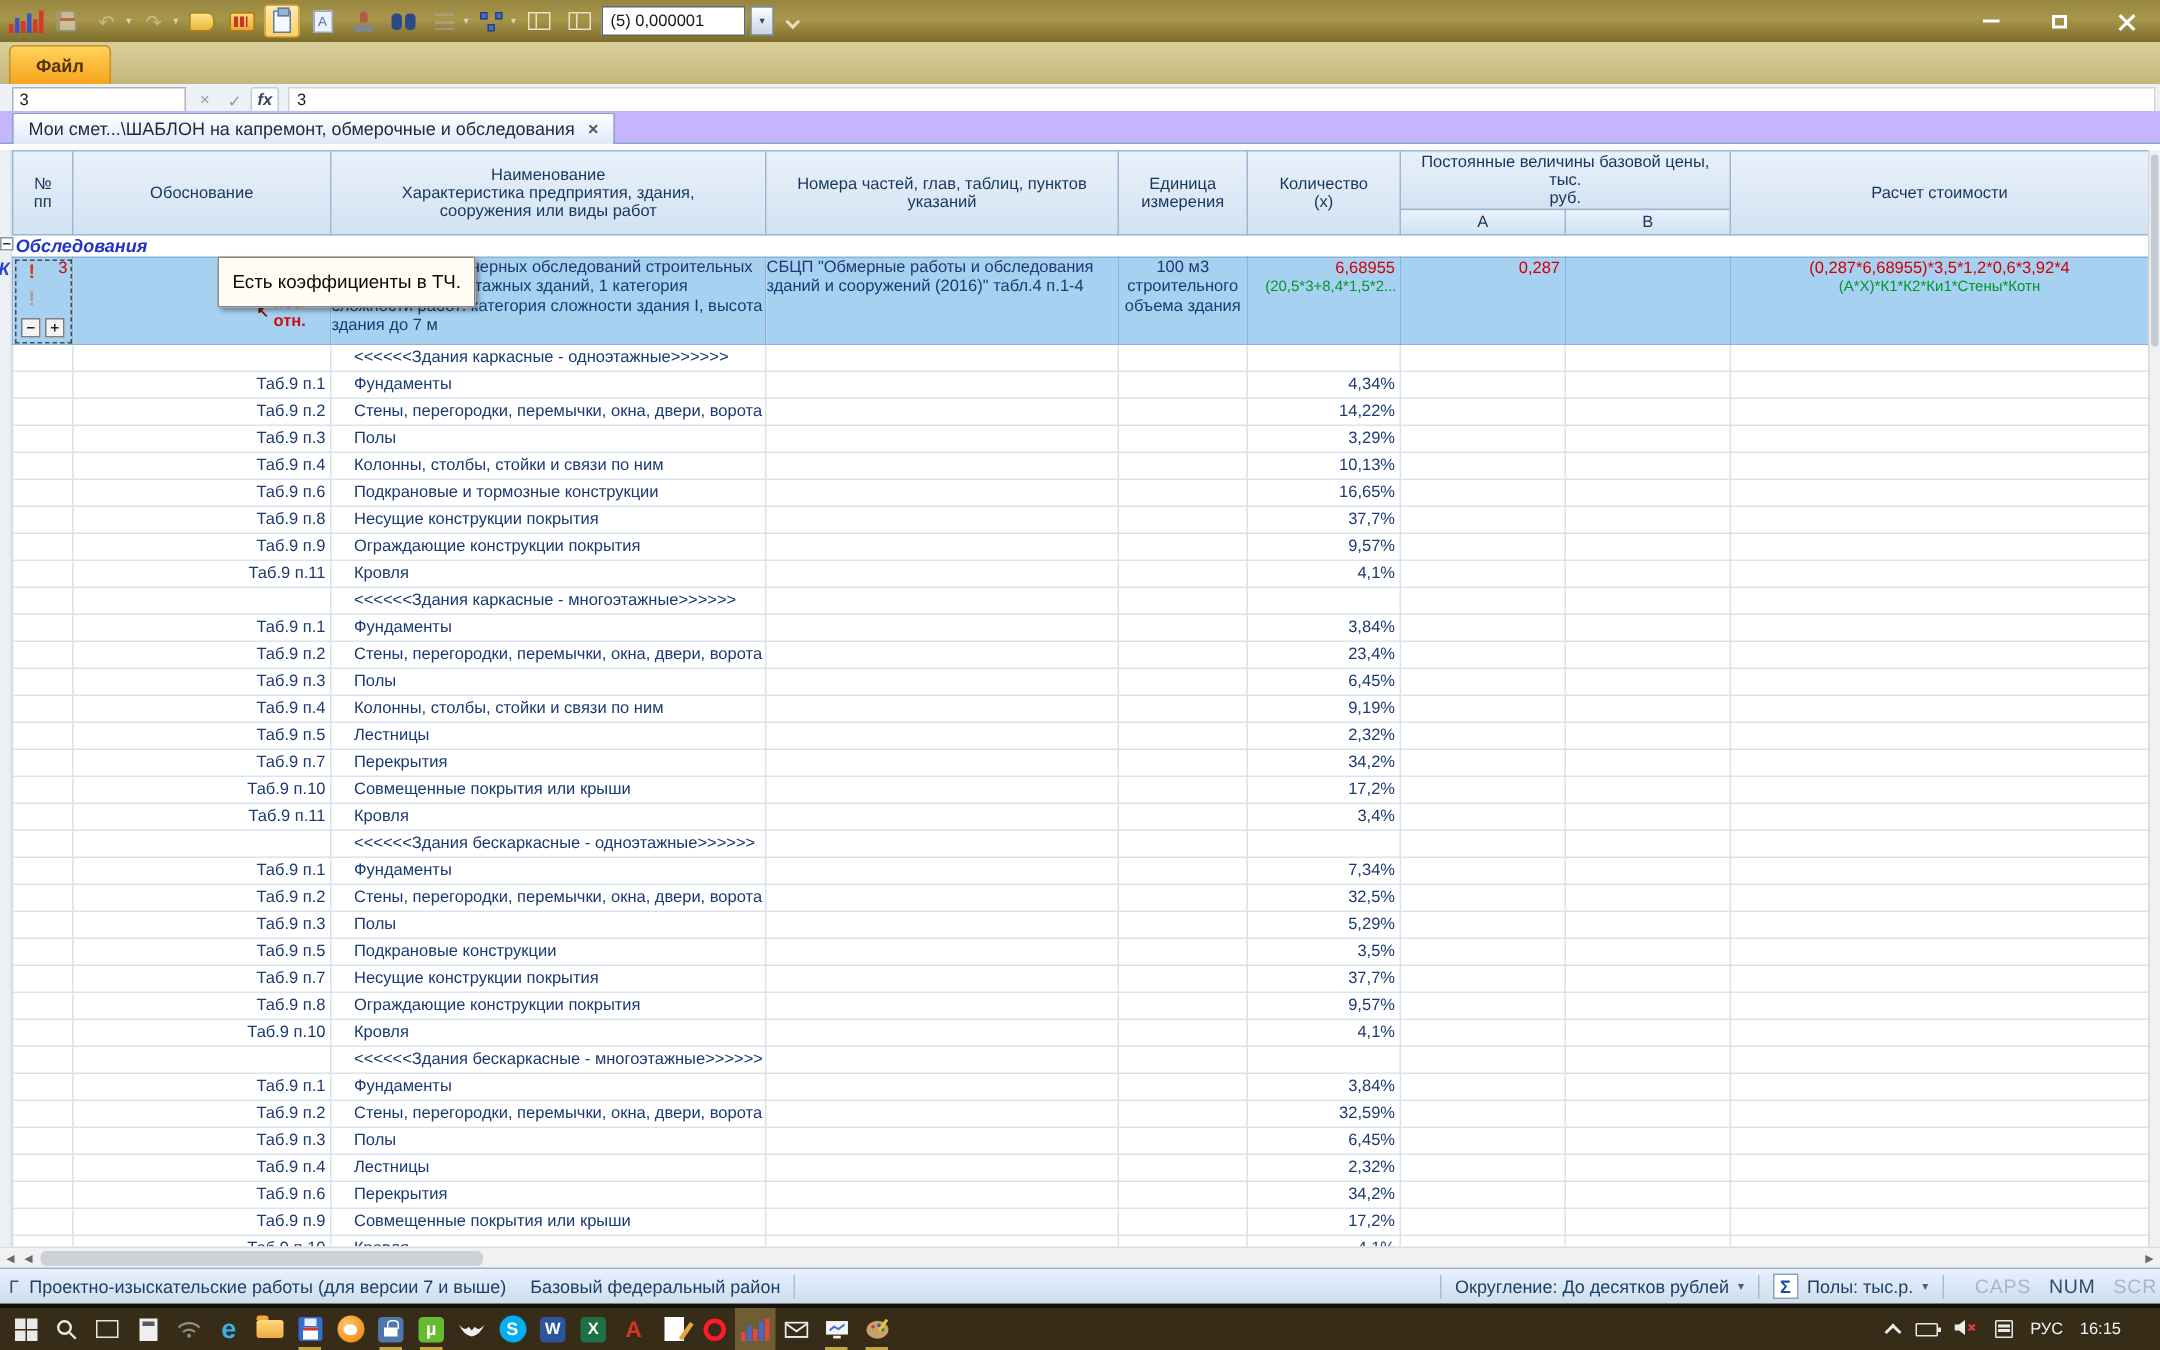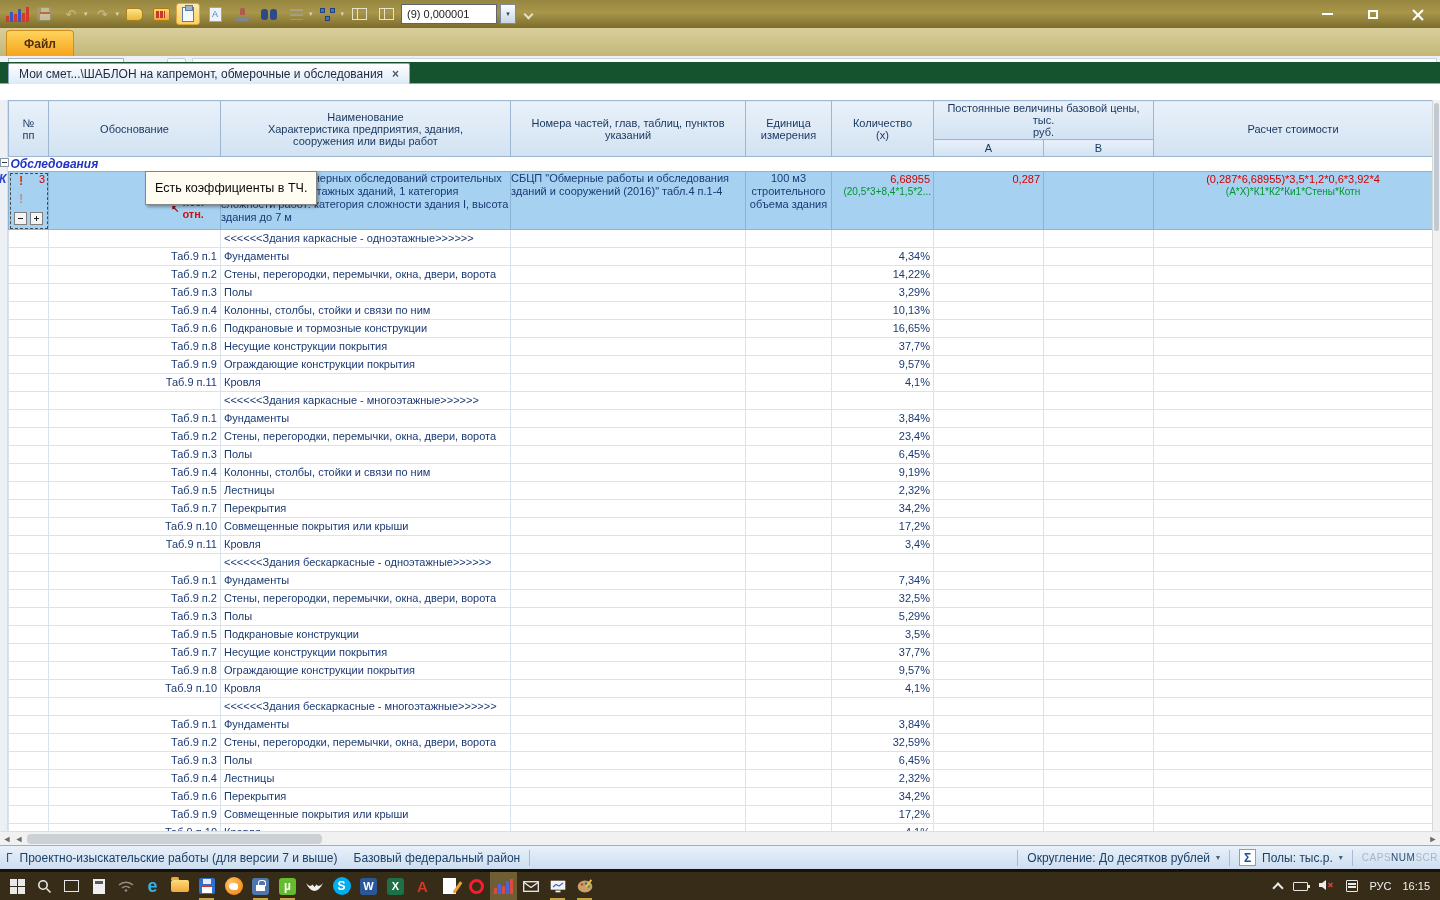--- a/index.html
+++ b/index.html
@@ -58,36 +58,36 @@
   
   .formulabar{top:56px;height:22px;background:#edf1f6;border-bottom:1px solid #bcc8d6}
   .namebox{position:absolute;left:8px;top:2px;width:116px;height:18px;background:#fff;border:1px solid #a9b4c0;font-size:11px;line-height:16px;padding:0 4px;color:#1a1a1a}
   .fbtns{position:absolute;left:127px;top:2px;display:flex;gap:1px}
   .fbtn{width:19px;height:18px;display:flex;align-items:center;justify-content:center;font-size:11px;color:#939aa6}
   .fbtn.ok{color:#8fa08f}
   .fbtn.fx{font-style:italic;font-weight:bold;color:#3c4656;background:#fbfcfe;border:1px solid #c2ccd8;border-radius:2px}
   .fvalue{position:absolute;left:192px;top:2px;right:3px;height:18px;background:#fff;border:1px solid #cdd5de;font-size:11px;line-height:16px;padding:0 5px;color:#1a1a1a}
 
   
-  .doctabs{top:62px;height:22px;background:#14532d;border-bottom:1px solid #8aa5c2}
+  .doctabs{top:74px;height:22px;background:#c4b5fd;border-bottom:1px solid #8aa5c2}
   .dtab{position:absolute;left:8px;top:1px;width:402px;height:21px;background:linear-gradient(#ffffff,#dde9f7);border:1px solid #8aa5c2;border-bottom:none;border-radius:2px 2px 0 0;display:flex;align-items:center;padding:0 10px;font-size:12px;color:#1e2940}
   .dtab .dclose{margin-left:auto;color:#4e5a68;font-weight:bold;font-size:12px}
 
   
   .gridarea{top:100px;height:731px;background:#fff;overflow:hidden}
   .outline{position:absolute;left:0;top:0;bottom:0;width:8px;background:#eceff3;border-right:1px solid #d5dee8}
   table.grid{position:absolute;left:8px;top:0;width:1424px;border-collapse:collapse;table-layout:fixed}
   .grid th{background:linear-gradient(180deg,#e9f1fa,#d2e2f2);border:1px solid #9db7d2;color:#17365d;font-weight:normal;font-size:11px;line-height:12px;text-align:center;vertical-align:middle;padding:1px 2px}
   .grid thead tr:first-child th{height:38px}
   .grid thead tr:last-child th{height:17px}
   .pre{white-space:pre-line}
   .grid td{border:1px solid #d9e3ee;font-size:11px;color:#1b3a73;vertical-align:top;overflow:hidden;padding:0}
   tr.item-row td{height:18px;line-height:17px;white-space:nowrap}
   td.ref{text-align:right;padding-right:3px}
-  td.nm{padding-left:3px}
+  td.nm{padding-left:15px}
   td.qv{text-align:right;padding-right:3px}
   tr.group-row td{height:15px;line-height:14px;border:none;color:#2333c4;font-weight:bold;font-style:italic;font-size:12px;padding-left:2px}
   tr.sel-row td{height:58px;background:#a7d1f1;border:1px solid #8cb2d4;position:relative}
   .red{color:#d10000}.green{color:#00962e}
   .sel-name{padding:1px 3px;line-height:13px;color:#d10000}
   .sel-unit{text-align:center;line-height:13px;color:#d10000;padding-top:1px}
   .sel-qty1{text-align:right;padding:1px 3px 0 0;line-height:13px}
   .sel-qty2{text-align:right;padding-right:2px;font-size:10px;line-height:12px}
   .sel-calc{text-align:center;line-height:13px;padding-top:1px}
   .sel-calc2{text-align:center;font-size:10px;line-height:12px}
@@ -115,21 +115,21 @@
   .hthumb{position:absolute;left:27px;top:2px;width:295px;height:10px;background:#ccd1d7;border-radius:4px}
 
   
   .statusbar{top:845px;height:24px;background:linear-gradient(#e8f1fb,#cdddef);border-top:1px solid #9ab0c8;display:flex;align-items:center;font-size:12px;color:#1d4066;padding-left:6px}
   .ssep{width:1px;height:16px;background:#a7bcd2;margin:0 9px}
   .sgap{width:16px}
   .sicon{font-size:12px;color:#33536f;margin-right:7px}
   .sright{margin-left:auto;display:flex;align-items:center}
   .drop{font-size:8px;color:#44607c;margin-left:6px}
   .sigma{width:17px;height:17px;background:#fff;border:1px solid #8aa0b8;color:#1f4fa0;font-weight:bold;font-size:12px;display:flex;align-items:center;justify-content:center;margin-right:6px}
-  .kbd{color:#a9b6c5;font-size:10px;letter-spacing:.5px}
+  .kbd{color:#a9b6c5;font-size:13px;margin-left:12px;letter-spacing:.5px}
   .kbd.on{color:#2e4d70}
   .kbd.last{margin-right:2px}
   .winbottom{top:869px;height:3px;background:#16110a}
 
   
   .taskbar{top:872px;height:28px;background:#372c17;display:flex;align-items:center;padding-left:4px}
   .titem{width:27px;height:28px;display:flex;align-items:center;justify-content:center;position:relative}
   .titem.running::after{content:"";position:absolute;bottom:0;left:6px;right:6px;height:2px;background:#c8a542}
   .titem.active{background:#6f5e34}
   .winlogo{display:grid;grid-template-columns:7px 7px;grid-template-rows:7px 7px;gap:1px}
@@ -151,21 +151,21 @@
   .folder{width:18px;height:12px;background:linear-gradient(#ffd97c,#f0a93c);border-radius:2px;position:relative}
   .folder::before{content:"";position:absolute;left:0;top:-3px;width:8px;height:3px;background:#f0a93c;border-radius:2px 2px 0 0}
   .floppy{width:16px;height:16px;background:#2f6fd0;border-radius:2px;position:relative}
   .floppy::before{content:"";position:absolute;left:4px;top:1px;width:8px;height:5px;background:#e8eef8}
   .floppy::after{content:"";position:absolute;left:3px;bottom:1px;width:10px;height:6px;background:#fff;border-top:2px solid #d03a2a}
   .note-ic{width:13px;height:16px;background:#fff;position:relative}
   .note-ic::after{content:"";position:absolute;right:-3px;bottom:0;width:3px;height:13px;background:#e8a33d;transform:rotate(35deg)}
   .tv{width:15px;height:12px;border:1.5px solid #e6e6e6}
   .calc{width:12px;height:15px;background:#efefef;position:relative}
   .calc::after{content:"";position:absolute;left:2px;top:2px;right:2px;height:3px;background:#5a5a5a}
-  .tray{margin-left:auto;display:flex;align-items:center;gap:11px;padding-right:10px;color:#f2f2f2;font-size:11px}
+  .tray{margin-left:auto;display:flex;align-items:center;gap:11px;padding-right:26px;color:#f2f2f2;font-size:11px}
   .chev{width:8px;height:8px;border-left:2px solid #e8e8e8;border-top:2px solid #e8e8e8;transform:rotate(45deg);margin-top:3px}
   .batt{width:15px;height:9px;border:1.5px solid #e8e8e8;border-radius:1px;position:relative}
   .batt::after{content:"";position:absolute;right:-3px;top:2px;width:2px;height:3px;background:#e8e8e8}
   .ac{width:12px;height:12px;border:1.5px solid #e8e8e8;border-radius:1px;position:relative}
   .ac::after{content:"";position:absolute;left:1px;top:2px;right:1px;height:1.5px;background:#e8e8e8;box-shadow:0 3px 0 #e8e8e8}
 </style>
 </head>
 <body>
 
 <div class="band titlebar">
@@ -216,21 +216,21 @@
           <i style="left:5px;bottom:0"></i>
         </span>
       </span>
       <span class="mini">▾</span>
     <span class="tbtn">
         <span class="ic-box ic-panel"></span>
       </span>
     <span class="tbtn">
         <span class="ic-box ic-panel"></span>
       </span>
-    <span class="combo">(9) 0,000001</span>
+    <span class="combo">(5) 0,000001</span>
     <span class="combo-drop">▾</span>
     <span class="pinchev">
         <i></i>
       </span>
   </div>
   <div class="wctrls">
     <span class="wc">
         <i class="wc-min">
           <i></i>
         </i>

